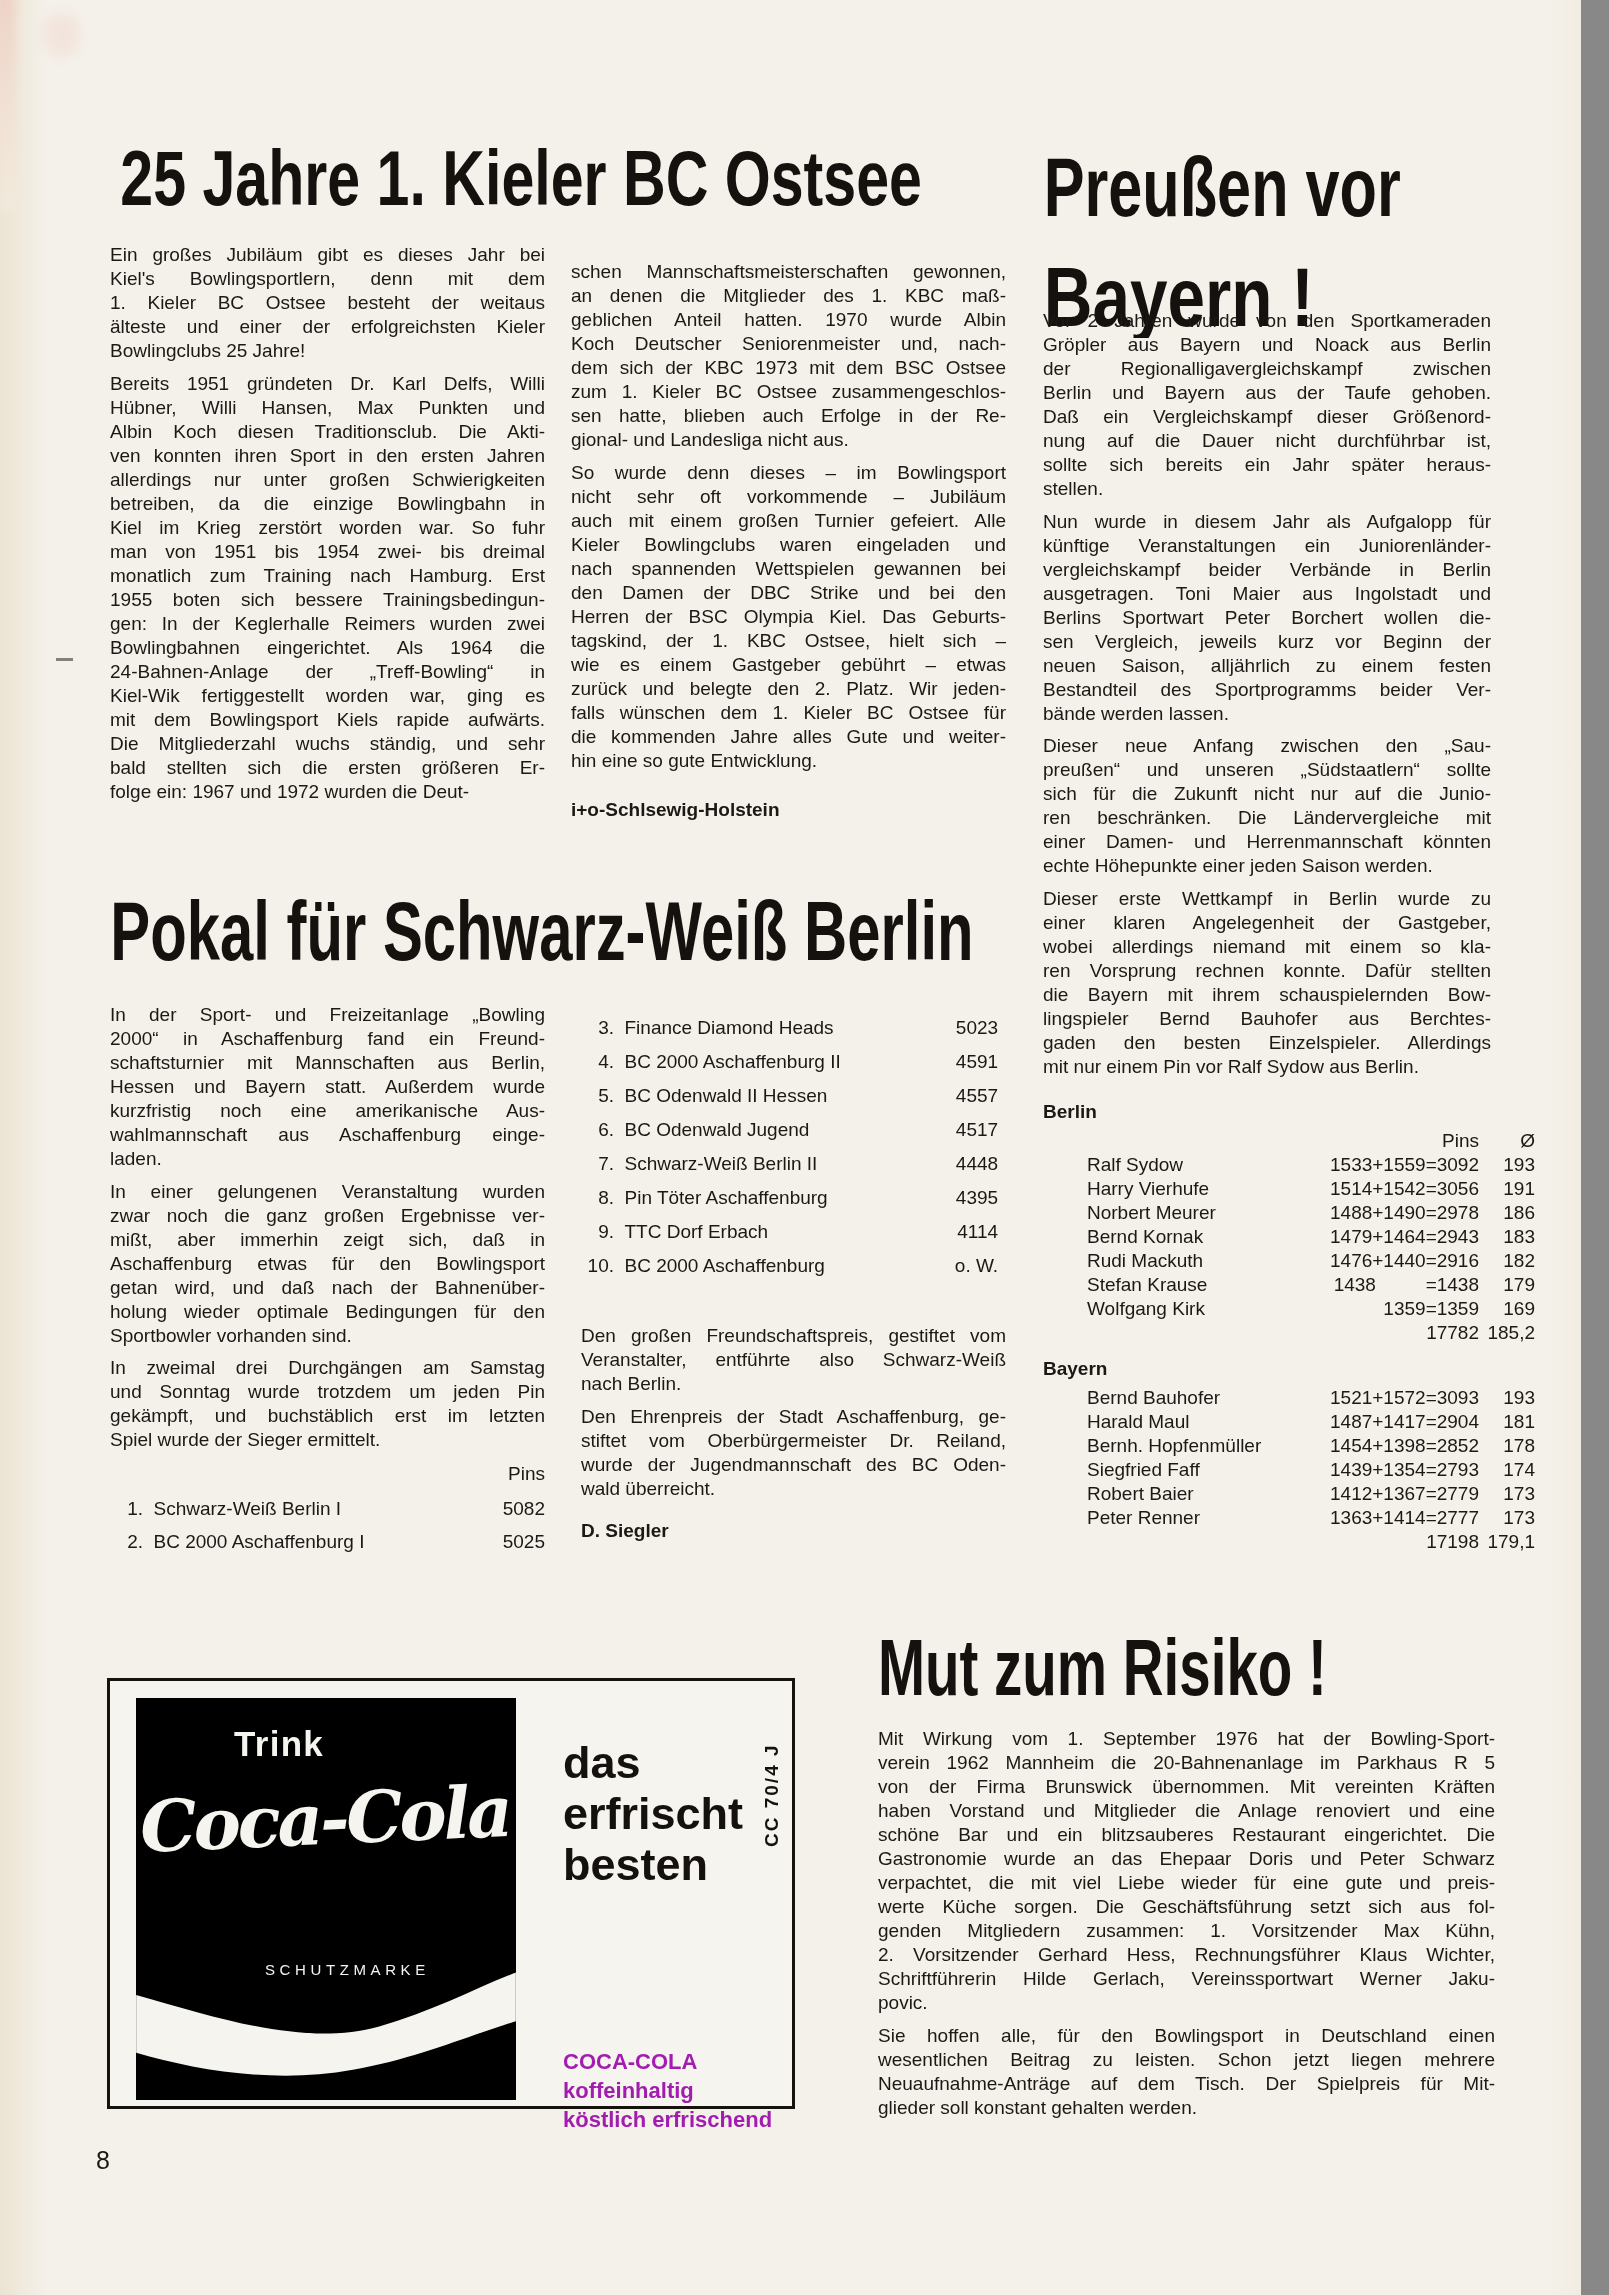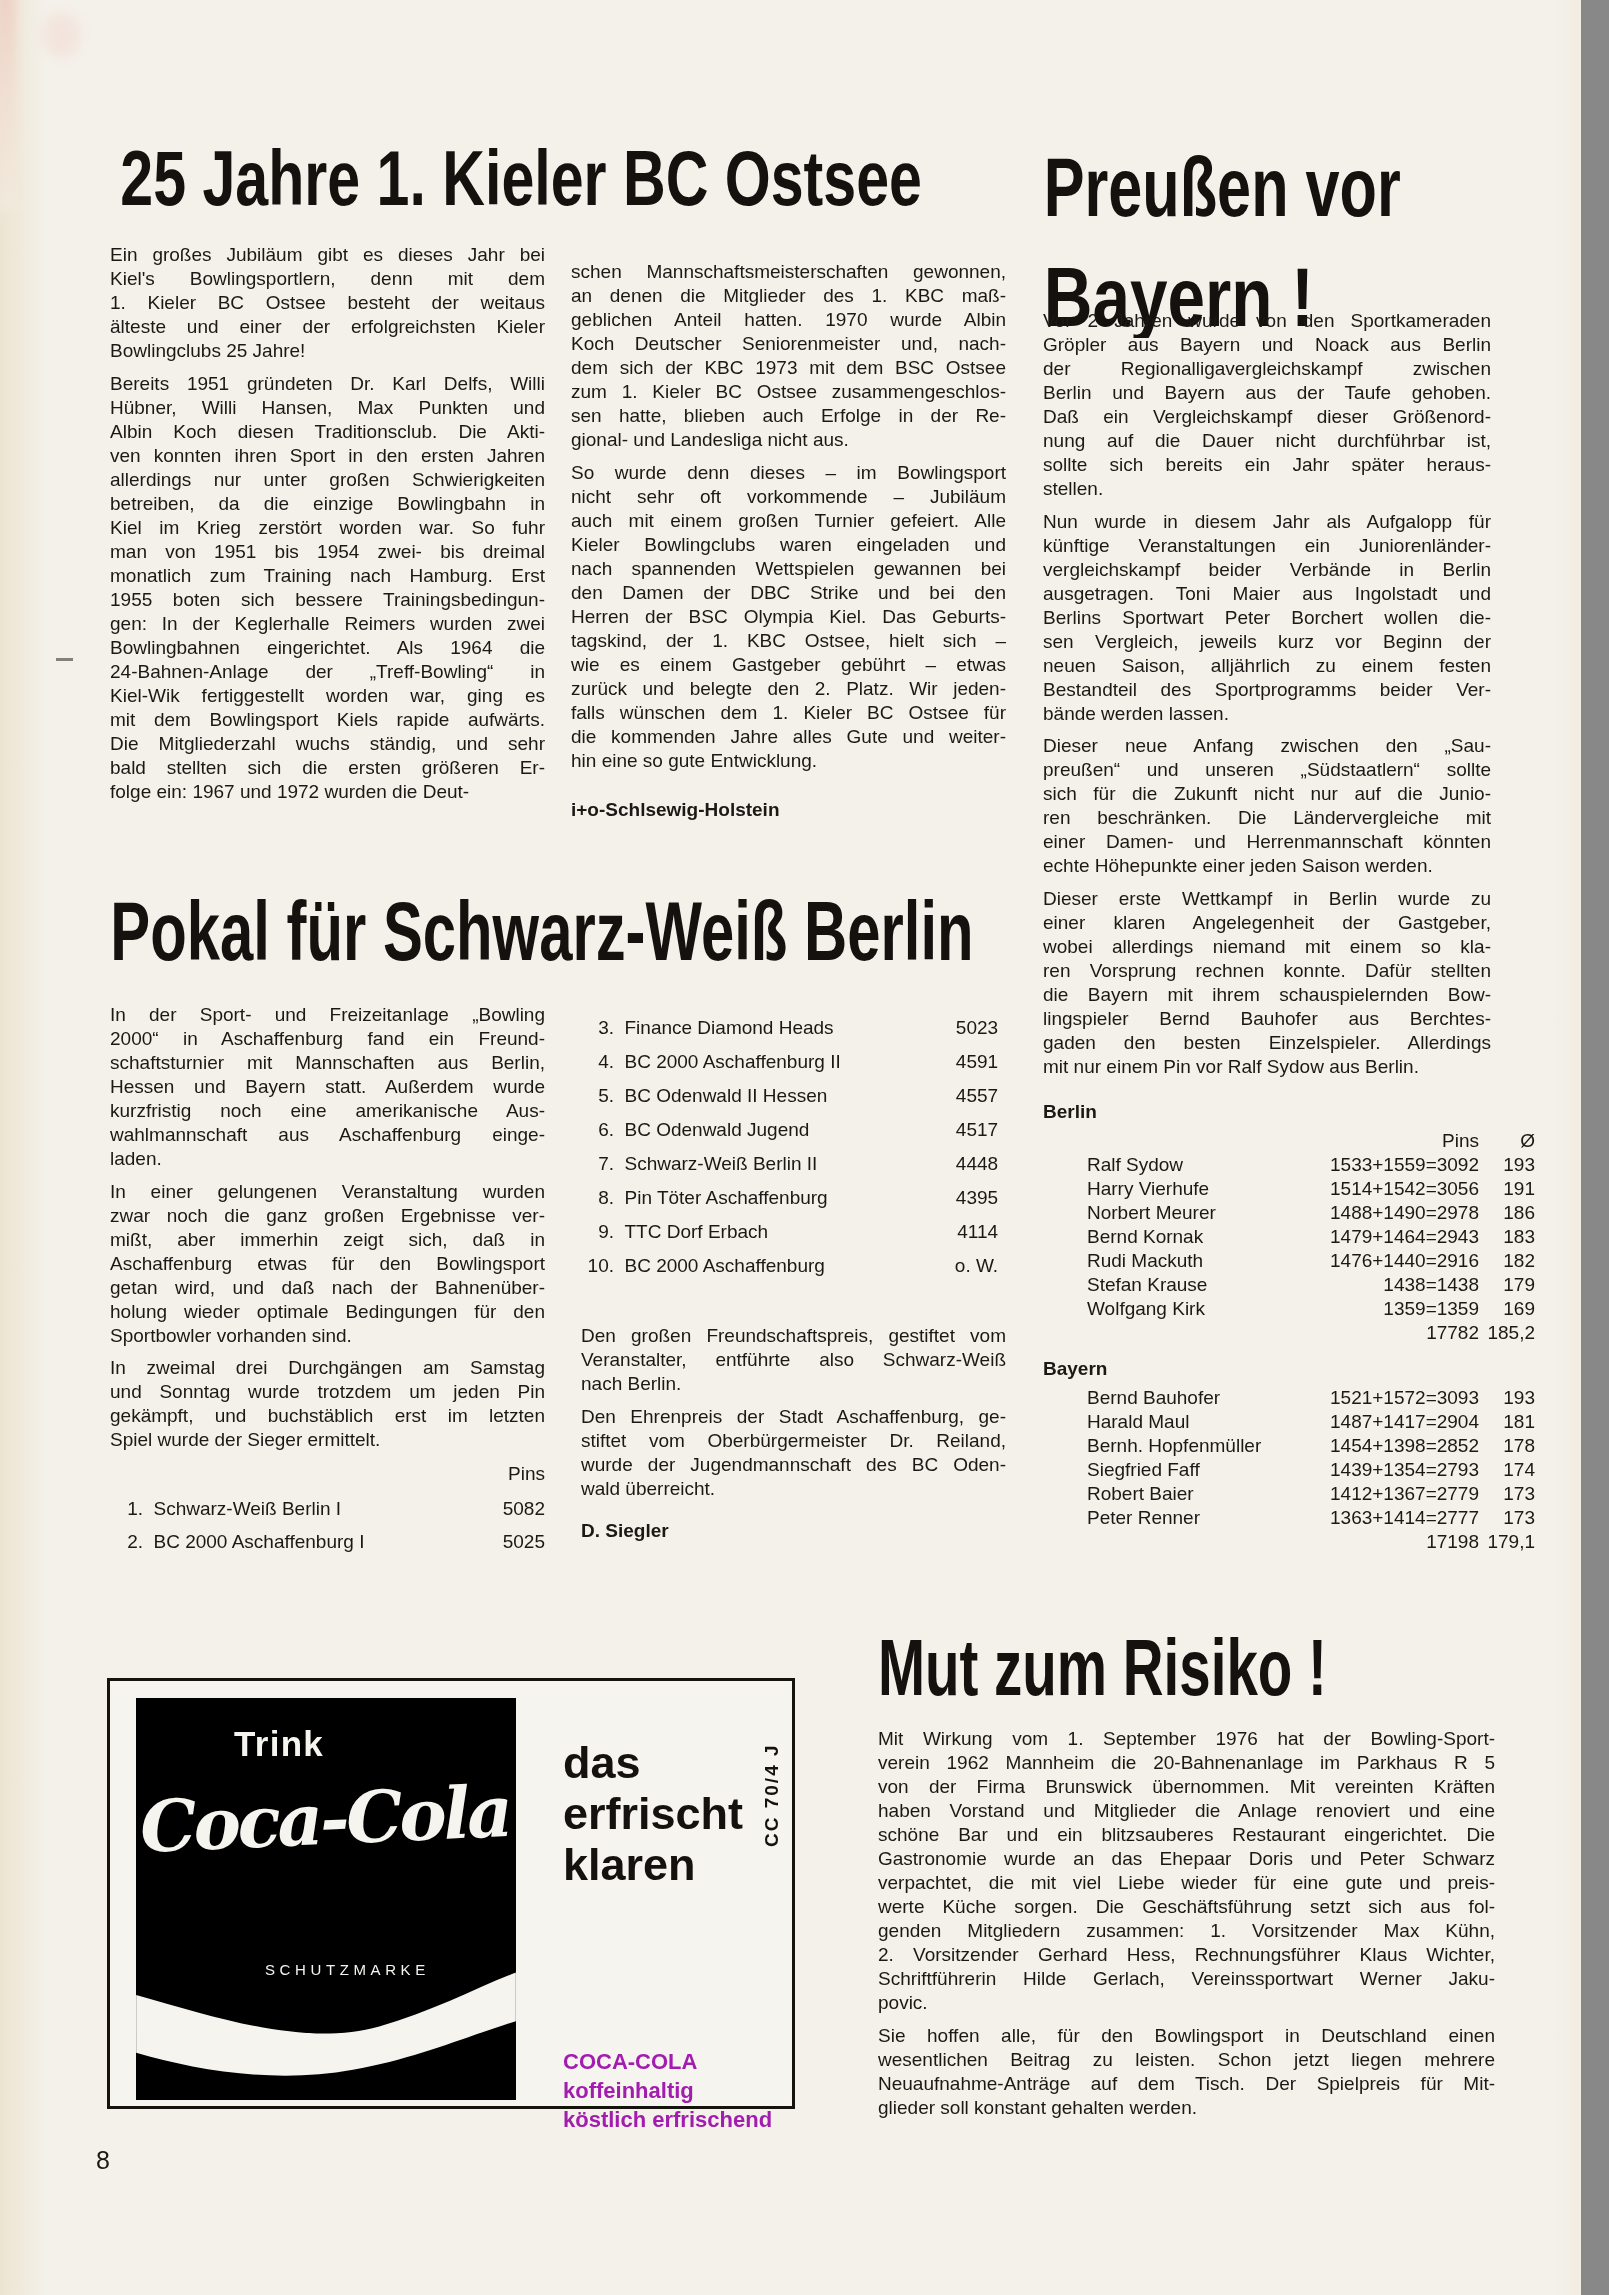--- a/index.html
+++ b/index.html
@@ -14,21 +14,21 @@
   .para{margin:0 0 8.5px 0;}
   .ln{white-space:nowrap;text-align:justify;text-align-last:justify;}
   .ln:last-child{text-align-last:left;}
   .sig{font-weight:bold;text-align:left;}
   
   .tblock{font-size:19px;line-height:24px;}
   .tcap{font-weight:bold;margin-bottom:5.3px;}
   .trow{display:flex;}
   .tname{flex:0 0 197px;margin-left:44px;}
   .tscore{flex:0 0 195px;display:flex;}
-  .tscore .sa{flex:1;text-align:right;}
+  .tscore .sa{flex:1;text-align:center;}
   .tscore .sb{text-align:right;}
   .tavg{flex:0 0 56px;text-align:right;}
   .thead .tscore .sb,.thead .tavg{font-style:normal;}
   
   .rrow{display:flex;line-height:34px;height:34px;}
   .list1 .rrow{line-height:33px;height:33px;}
   .rpos{flex:0 0 33px;text-align:right;}
   .rteam{flex:1;padding-left:10.5px;}
   .rpins{text-align:right;}
   .pins-label{text-align:right;}
@@ -432,21 +432,21 @@
       <span class="trink" style="left:98px;top:26px;">Trink</span>
       <span class="coca" style="left:3.9px;top:79px;">Coca-Cola</span>
       <span class="schutz" style="left:129px;top:263px;">SCHUTZMARKE</span>
       <svg style="position:absolute;left:0;top:0;" width="380" height="402" viewBox="0 0 578 612">
         <path d="M0,452 C140,492 260,530 370,500 C450,478 520,440 578,418 L578,492 C500,516 430,548 330,566 C210,588 90,566 0,540 Z" fill="#f6f4ee"></path>
       </svg>
     </div>
     <div class="slogan" style="left:453px;top:56px;">
       <div>das</div>
       <div>erfrischt</div>
-      <div>klaren</div>
+      <div>besten</div>
     </div>
     <div class="adfoot" style="left:453px;top:366px;">
       <div>COCA-COLA koffeinhaltig</div>
       <div>köstlich erfrischend</div>
     </div>
     <span class="adcode" style="right:9.2px;top:7.9px;height:158px;">CC 70/4 J</span>
   </div>
 
   <div class="abs pagenum" style="left:96px;top:2146px;">8</div>
 

